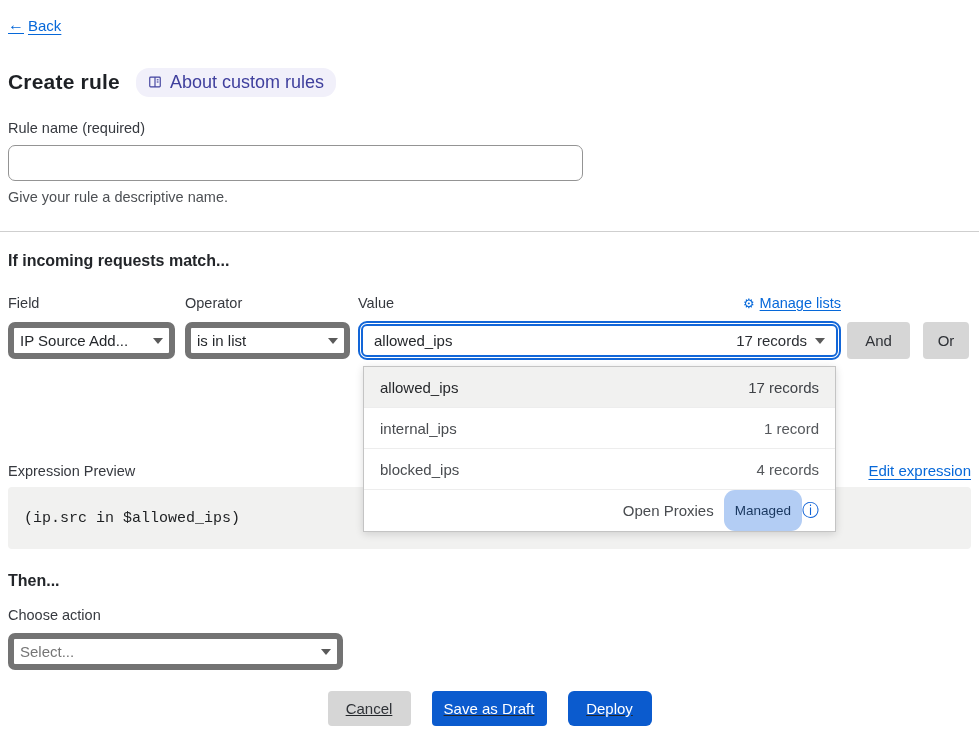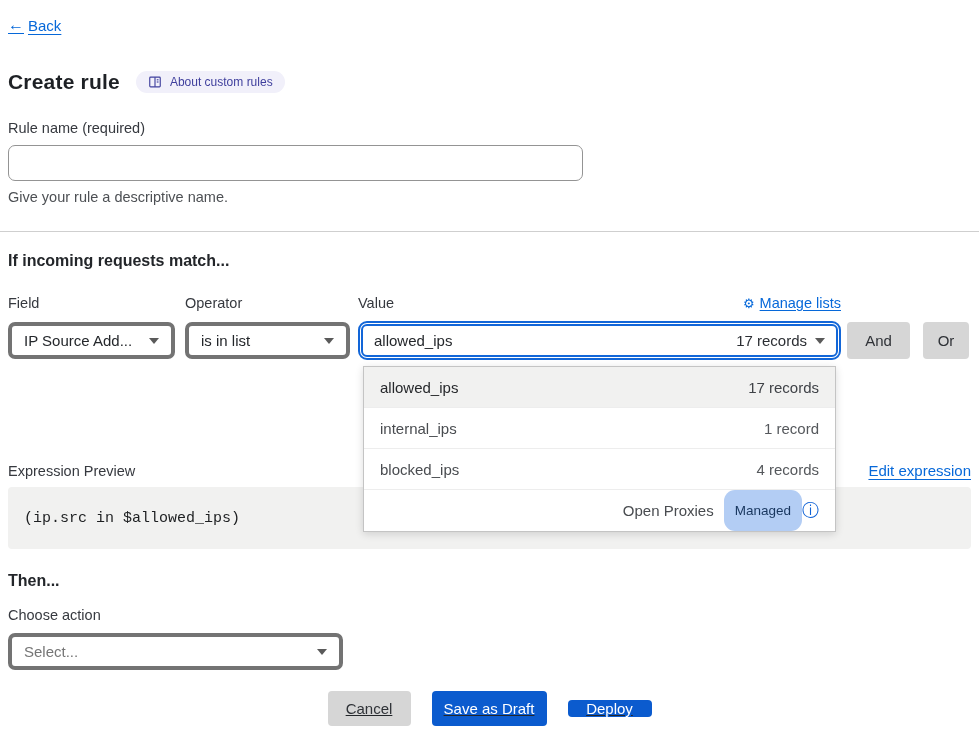--- a/index.html
+++ b/index.html
@@ -15,21 +15,21 @@
   }
   a{text-decoration:none;}
   
   .back-row{margin-top:16px;height:20px;}
   .back-link{color:#0668d9;font-size:15px;text-decoration:underline;text-underline-offset:3px;cursor:pointer;display:inline-flex;align-items:center;gap:4px;}
   .back-link .arrow{font-size:16px;text-decoration:none;}
   .title-row{margin-top:32px;display:flex;align-items:center;gap:16px;height:28px;}
   .page-title{font-size:21px;font-weight:700;color:#1e2125;margin:0;letter-spacing:.2px;}
   .about-badge{
     display:inline-flex;align-items:center;gap:8px;
-    background:#f1f0fa;color:#3f3f9d;font-size:12px;
+    background:#f1f0fa;color:#3f3f9d;font-size:18px;
     border:none;border-radius:13px;padding:4px 12px;cursor:pointer;
     font-family:inherit;
   }
   .book-icon svg{display:block;}
   
   .field-label{font-size:14.5px;color:#36393f;}
   .rule-name-label{margin-top:24px;height:18px;}
   .rule-name-input{
     margin-top:7px;display:block;width:575px;height:36px;box-sizing:border-box;
     border:1px solid #949494;border-radius:7px;padding:0 12px;font-size:15px;
@@ -41,23 +41,23 @@
   .section-heading{margin-top:20px;font-size:16px;font-weight:700;color:#23262a;height:20px;}
   .labels-row{margin-top:21px;display:flex;align-items:flex-end;height:18px;font-size:14.5px;color:#36393f;}
   .lbl-field{width:177px;}
   .lbl-operator{width:173px;}
   .lbl-value-wrap{width:483px;display:flex;justify-content:space-between;align-items:flex-end;}
   .manage-lists-link{color:#0668d9;font-size:14.5px;display:inline-flex;align-items:center;gap:5px;cursor:pointer;}
   .manage-lists-link .link-text{text-decoration:underline;text-underline-offset:2px;}
   .gear-icon{font-size:13px;line-height:1;}
   .controls-row{margin-top:10px;display:flex;align-items:center;}
   .select{
-    height:37px;box-sizing:border-box;border:4px solid #737373;border-radius:7px;
+    height:37px;box-sizing:border-box;border:6px solid #737373;border-radius:7px;
     background:#fff;display:flex;align-items:center;justify-content:space-between;
-    padding:0 12px;font-size:15px;color:#24272b;cursor:pointer;
+    padding:0 6px;font-size:15px;color:#24272b;cursor:pointer;
   }
   .caret{width:0;height:0;border-left:5px solid transparent;border-right:5px solid transparent;border-top:6px solid #5a5a5a;flex:none;margin-left:8px;}
   .field-select{width:167px;margin-right:10px;}
   .operator-select{width:165px;margin-right:8px;}
   .value-combobox{
     width:483px;box-sizing:border-box;margin-right:6px;
     border:2px solid #1266d8;border-radius:9px;padding:1px;background:#fff;cursor:pointer;
   }
   .value-combobox-inner{
     border:2px solid #1266d8;border-radius:6px;height:33px;box-sizing:border-box;
@@ -100,21 +100,21 @@
   }
   
   .then-heading{margin-top:23px;font-size:16px;font-weight:700;height:19px;}
   .choose-action-label{margin-top:16px;height:18px;}
   .action-select{margin-top:8px;width:335px;}
   .action-select .placeholder{color:#757575;}
   
   .footer-row{margin-top:21px;display:flex;justify-content:center;align-items:center;gap:21px;text-decoration:underline;}
   .cancel-button{width:83px;height:35px;}
   .save-draft-button{width:115px;height:35px;}
-  .deploy-button{width:84px;height:17px;}
+  .deploy-button{width:84px;height:35px;border-radius:6px;}
 </style>
 </head>
 <body>
 
 <div class="page">
 
   <div class="back-row">
     <a class="back-link">
       <span class="arrow">←</span>
         <span>Back</span>

